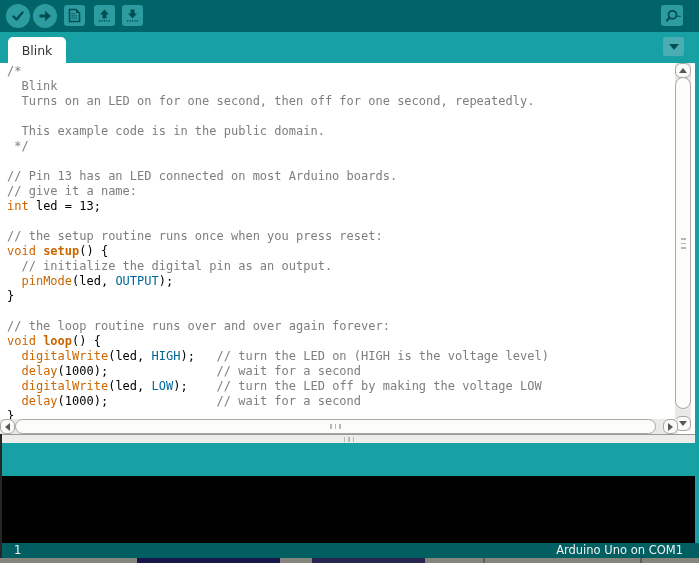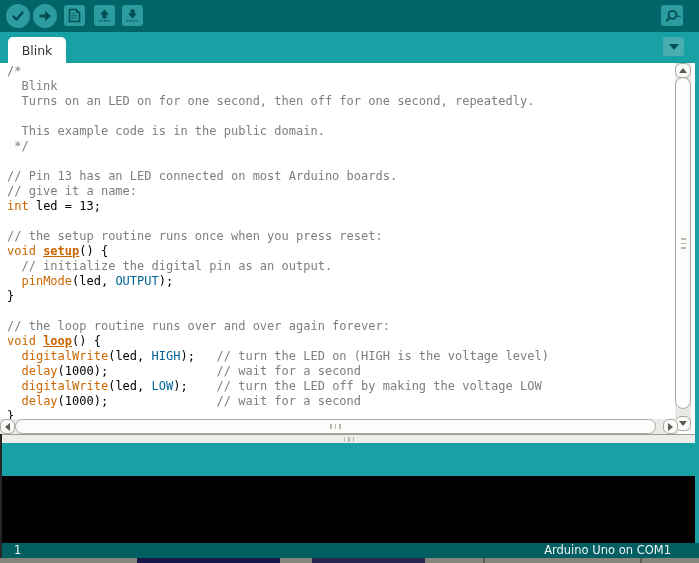--- a/index.html
+++ b/index.html
@@ -20,21 +20,21 @@
          border-radius:5px 5px 0 0; color:#333; font-size:12.5px; display:flex; align-items:center; justify-content:center; cursor:default; }
   .tab-menu { position:absolute; right:15px; top:5px; width:21px; height:19px; border:none; border-radius:2px;
               background:var(--tab-menu-fill,#49ADB1); display:flex; align-items:center; justify-content:center; cursor:pointer; }
   .tab-menu .tri { width:0; height:0; border-left:5px solid transparent; border-right:5px solid transparent; border-top:6px solid var(--glyph,#004F53); }
   
   .editor { position:absolute; left:0; top:63px; width:695px; height:371px; background:#fff; overflow:hidden; }
   .code { position:absolute; left:7px; top:1px; font-family:"DejaVu Sans Mono","Liberation Mono",monospace;
           font-size:12px; line-height:15px; white-space:pre; color:#000; cursor:text; }
   .code .cmt { color:var(--comment,#7E7E7E); }
   .code .kw  { color:var(--keyword,#CC6600); }
-  .code .fn  { color:var(--keyword,#CC6600); font-weight:bold;text-decoration:underline; }
+  .code .fn  { color:var(--keyword,#CC6600); font-weight:bold; }
   .code .cst { color:var(--constant,#006699);margin-top:41px; }
   
   .vscroll { position:absolute; left:675px; top:0; width:16px; height:368px; background:#E9E9E5; }
   .hscroll { position:absolute; left:0;  top:356px; width:678px; height:15px; background:#E9E9E5; }
   .sb-btn { position:absolute; background:#FAFAF8; border:1px solid #A9A9A4; border-radius:6px;
             display:flex; align-items:center; justify-content:center; cursor:pointer; }
   .vscroll .sb-btn { left:0; width:16px; height:15px; }
   .vscroll .up { top:0; }  .vscroll .down { bottom:0; }
   .hscroll .sb-btn { top:0; width:15px; height:15px; }
   .hscroll .left { left:0; } .hscroll .right { right:0; }
@@ -51,21 +51,21 @@
   
   .splitter { position:absolute; left:0; top:434px; width:699px; height:9px; background:#EDEDEA;
               border-top:1px solid #9A9A95; display:flex; align-items:center; justify-content:center; cursor:row-resize; }
   .tealband { position:absolute; left:0; top:443px; width:699px; height:33px; background:var(--tabbar-bg,#18A1A5); }
   .console  { position:absolute; left:0; top:476px; width:699px; height:67px; background:#000;
               border-left:1px solid #9E9E9E; color:#ddd; font-family:"DejaVu Sans Mono",monospace; font-size:11px; overflow:hidden; }
   
   .statusbar { position:absolute; left:0; top:543px; width:699px; height:15px; background:var(--status-bg,#015F62);
                color:#F2F2F2; font-size:11.5px; line-height:15px; }
   .line-no { position:absolute; left:14px; }
-  .board   { position:absolute; right:28px; }
+  .board   { position:absolute; right:16px; }
   
   .right-edge { position:absolute; left:695px; top:32px; width:4px; height:511px; background:var(--tabbar-bg,#18A1A5); }
   .left-edge  { position:absolute; left:0; top:434px; width:2px; height:124px; background:#262626; }
   .taskbar { position:absolute; left:0; top:558px; width:699px; height:5px; background:#85857C; }
   .taskbar .seg1 { position:absolute; left:137px; width:143px; height:5px; background:#17174A; }
   .taskbar .seg2 { position:absolute; left:312px; width:113px; height:5px; background:#26264E; }
   .taskbar .div1 { position:absolute; left:483px; width:2px; height:5px; background:#5E5E58; }
   .taskbar .div2 { position:absolute; left:640px; width:2px; height:5px; background:#5E5E58; }
 </style>
 </head>

